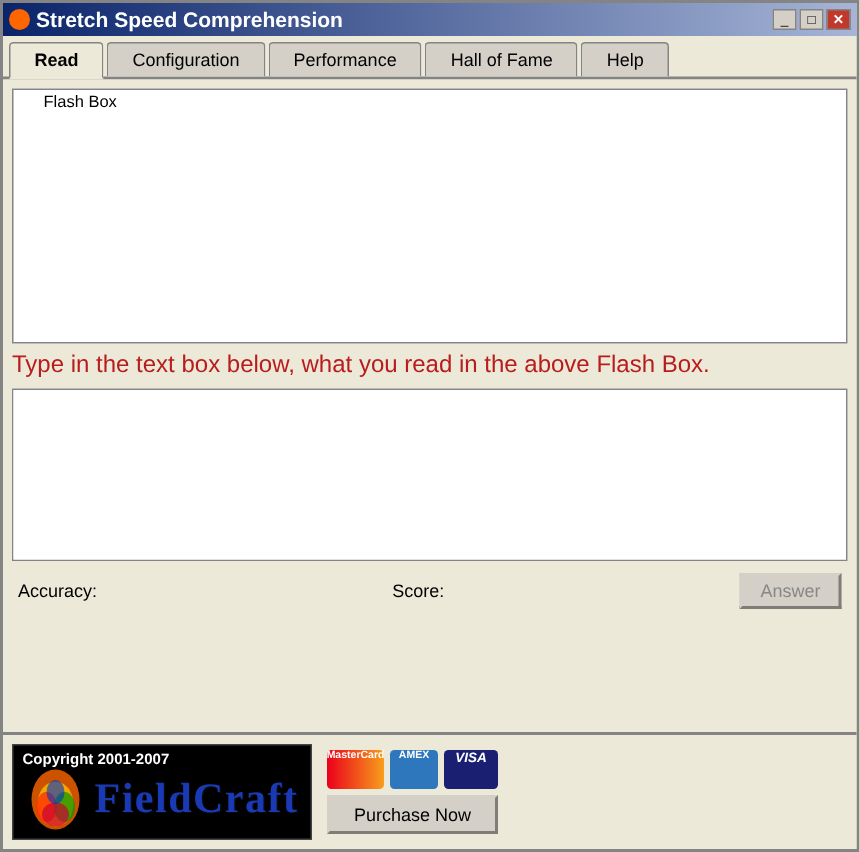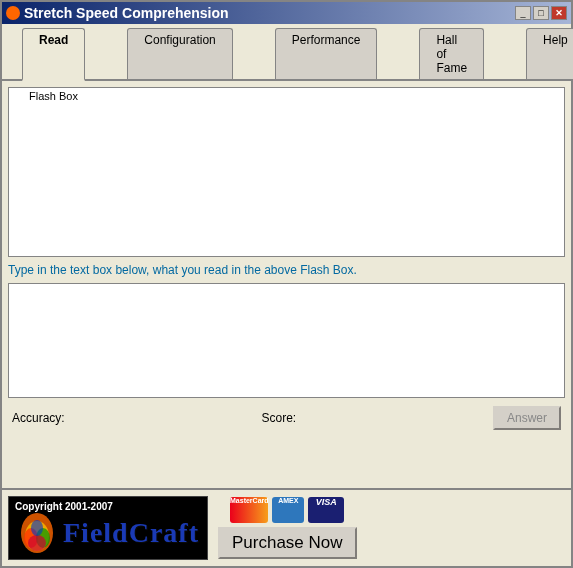--- a/index.html
+++ b/index.html
@@ -60,22 +60,21 @@
     .title-btn.close {
       background: #c0392b;
       color: white;
       font-weight: bold;
     }
     .tab-bar {
       display: flex;
       background: #ece9d8;
       border-bottom: 2px solid #848484;
       padding-top: 4px;
-      padding-left: 20px;
-      gap: 40px;
+      padding-left: 4px;
     }
     .tab {
       padding: 4px 16px;
       border: 1px solid #848484;
       border-bottom: none;
       background: #d4d0c8;
       cursor: pointer;
       font-size: 12px;
       margin-right: 2px;
       border-radius: 3px 3px 0 0;
@@ -108,22 +107,22 @@
       left: 20px;
       font-size: 11px;
       color: #000;
     }
     .instruction-row {
       display: flex;
       align-items: center;
       justify-content: space-between;
     }
     .instruction-text {
-      font-size: 12px;
-      color: #0369a1;
+      font-size: 16px;
+      color: #b91c1c;
     }
     .flash-button {
       padding: 3px 18px;
       background: #d4d0c8;
       border: 2px outset #d4d0c8;
       font-size: 13px;
       font-weight: bold;
       cursor: pointer;
       min-width: 70px;
     }
@@ -238,21 +237,21 @@
     }
     .card-visa {
       background: #1a1f71;
       color: white;
       width: 36px;
     }
     .purchase-btn {
       padding: 4px 12px;
       background: #d4d0c8;
       border: 2px outset #d4d0c8;
-      font-size: 17px;
+      font-size: 12px;
       cursor: pointer;
       width: 100%;
       text-align: center;
     }
   </style>
 </head>
 <body>
 
 <div class="window">
 

